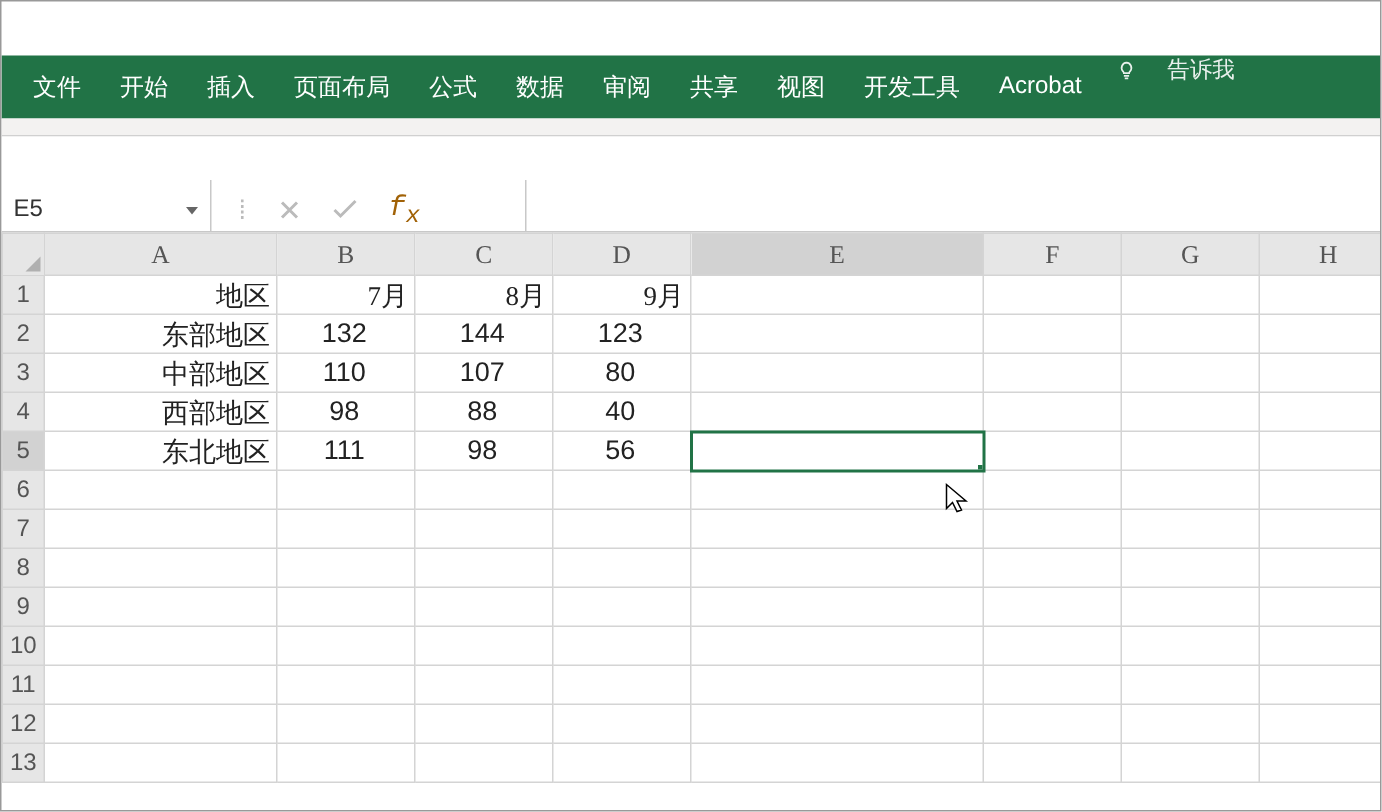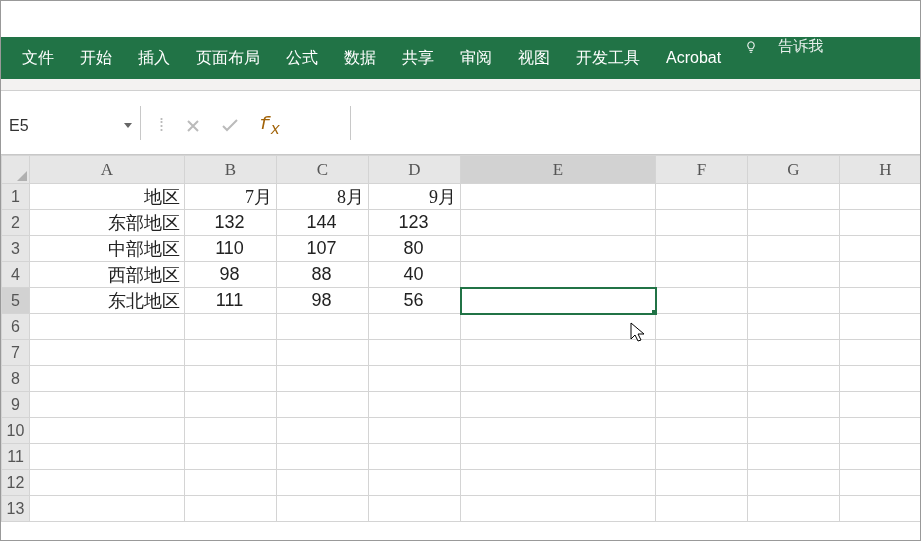--- a/index.html
+++ b/index.html
@@ -42,21 +42,21 @@
     width: 14px; height: 14px;
     display:inline-block;
   }
   .toolbar2 {
     height: 12px;
     background: #f3f2f1;
     border-bottom: 1px solid #d0d0d0;
   }
   .formula-row {
     display: flex;
-    align-items: center;
+    align-items: flex-end;
     height: 64px;
     border-bottom: 1px solid #c8c8c8;
     background: #fff;
   }
   .namebox-wrap {
     width: 140px;
     border-right: 1px solid #c8c8c8;
     display:flex;
     align-items:flex-start;
     padding-top:6px;
@@ -181,22 +181,22 @@
 <body>
 
 <div class="ribbon">
   <div id="ribbon-tabs" style="display:flex;">
       <div class="tab">文件</div>
       <div class="tab">开始</div>
       <div class="tab">插入</div>
       <div class="tab">页面布局</div>
       <div class="tab">公式</div>
       <div class="tab">数据</div>
+      <div class="tab">审阅</div>
       <div class="tab">共享</div>
-      <div class="tab">审阅</div>
       <div class="tab">视图</div>
       <div class="tab">开发工具</div>
       <div class="tab">Acrobat</div>
     </div>
   <div class="tellme">
     <span class="bulb">
       <svg viewBox="0 0 24 24" width="14" height="14" fill="none" stroke="#e8f0ec" stroke-width="2">
         <path d="M9 18h6M10 21h4M12 3a6 6 0 00-4 10c.7.7 1 1.5 1 2h6c0-.5.3-1.3 1-2a6 6 0 00-4-10z"></path>
       </svg>
     </span>

